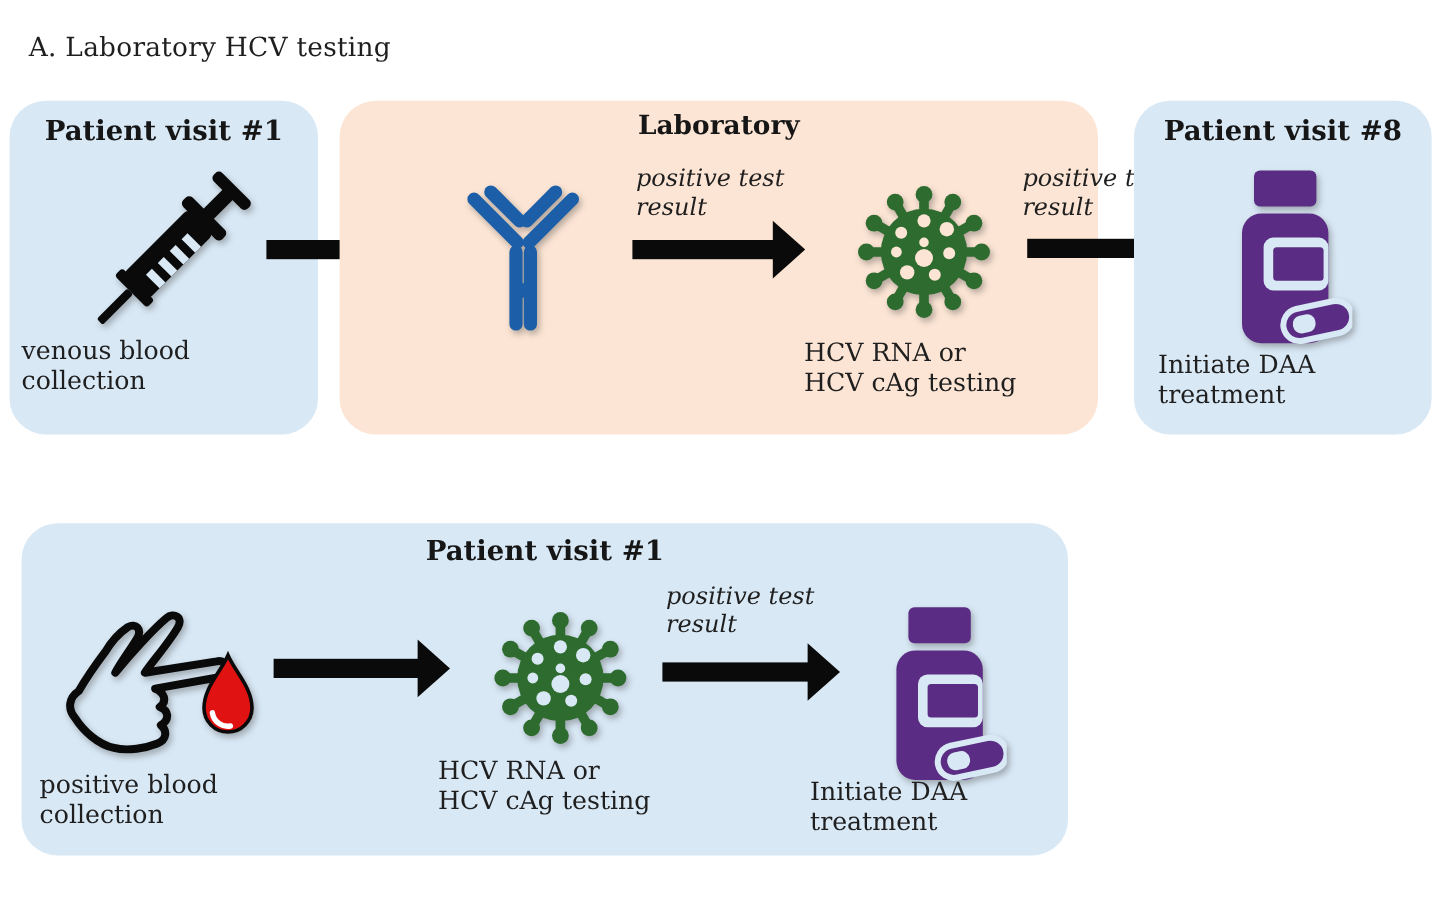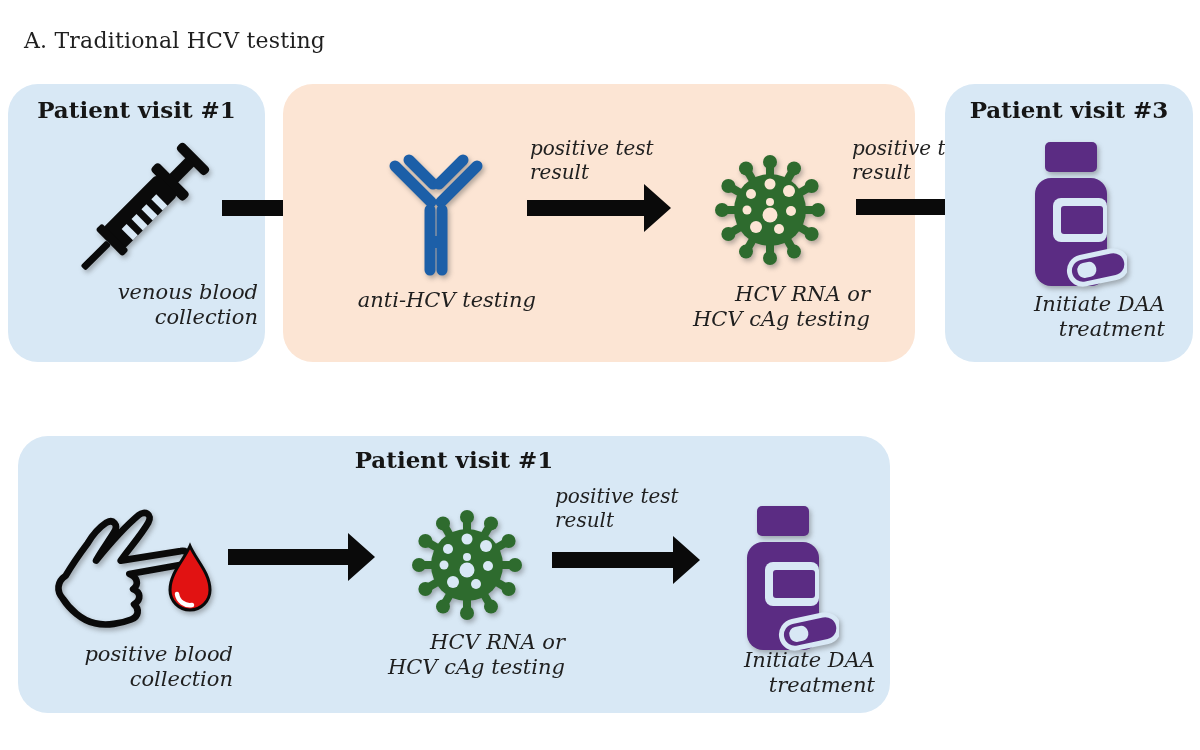--- a/index.html
+++ b/index.html
@@ -15,37 +15,37 @@
     background:var(--background);
     font-family:"DejaVu Serif","Liberation Serif",serif;
     color:var(--text);
   }
   .abs{position:absolute;}
   .section-title{font-size:22px;letter-spacing:.2px;}
   .flow-box{position:absolute;border-radius:30px;}
   .bg-blue{background:var(--box-blue);}
   .bg-peach{background:var(--box-peach);}
   .box-title{position:absolute;text-align:center;font-weight:700;font-size:23px;color:#161616;}
-  .caption{position:absolute;text-align:right;font-size:21px;line-height:1.2;white-space:pre-line;font-style:italic;}
+  .caption{position:absolute;text-align:left;font-size:21px;line-height:1.2;white-space:pre-line;}
   .arrow-label{position:absolute;text-align:left;font-size:20px;line-height:1.22;white-space:pre-line;font-style:italic;}
   .arrow{position:absolute;height:48px;}
   .arrow .shaft{position:absolute;left:0;right:24px;top:50%;margin-top:-8px;height:16px;background:var(--arrow-black);}
   .arrow .head{position:absolute;right:0;top:50%;margin-top:-24px;width:0;height:0;
     border-top:24px solid transparent;border-bottom:24px solid transparent;border-left:27px solid var(--arrow-black);}
   .icon{position:absolute;filter:drop-shadow(2px 3px 2.5px rgba(70,70,70,.4));}
   .on-peach{--hole:var(--box-peach);}
   .on-blue{--hole:var(--box-blue);}
   .syringe-rot{transform:rotate(135deg);transform-origin:50% 50%;}
 </style>
 </head>
 <body>
 
 <div id="stage">
 
-  <div class="abs section-title" style="left:24px;top:28px;">A. Traditional HCV testing</div>
+  <div class="abs section-title" style="left:24px;top:28px;">A. Laboratory HCV testing</div>
 
   <div class="flow-box bg-blue" style="left:8px;top:84px;width:257px;height:278px;"></div>
   <div class="box-title" style="left:8px;top:96px;width:257px;">Patient visit #1</div>
 
   <div class="icon" style="left:58px;top:184px;width:164px;height:56px;">
     <svg class="syringe-rot" width="164" height="56" viewBox="0 0 164 56">
       <g style="fill:var(--icon-black)">
         <rect x="2" y="8" width="10" height="40" rx="4"></rect>
         <rect x="10" y="22" width="28" height="12"></rect>
         <rect x="34" y="5" width="11" height="46" rx="4"></rect>
@@ -63,35 +63,35 @@
   </div>
   <div class="caption" style="left:18px;top:280px;width:240px;">venous blood
 collection</div>
 
   <div class="arrow" style="left:222px;top:184px;width:145px;">
     <div class="shaft"></div>
     <div class="head"></div>
   </div>
 
   <div class="flow-box bg-peach" style="left:283px;top:84px;width:632px;height:278px;"></div>
+  <div class="box-title" style="left:283px;top:92px;width:632px;font-size:22px;">Laboratory</div>
 
   <div class="icon on-peach" style="left:375px;top:150px;width:122px;height:130px;">
     <svg width="122" height="130" viewBox="0 0 122 130">
       <g style="stroke:var(--antibody-blue)" stroke-width="11" stroke-linecap="round" fill="none">
         <line x1="20" y1="16" x2="56" y2="52"></line>
         <line x1="34" y1="10" x2="58" y2="34"></line>
         <line x1="102" y1="16" x2="66" y2="52"></line>
         <line x1="88" y1="10" x2="64" y2="34"></line>
         <line x1="55" y1="60" x2="55" y2="120"></line>
         <line x1="67" y1="60" x2="67" y2="120"></line>
       </g>
       <rect x="55" y="86" width="12" height="12" style="fill:var(--antibody-blue)"></rect>
     </svg>
   </div>
-  <div class="caption" style="left:336px;top:288px;width:200px;">anti-HCV testing</div>
 
   <div class="arrow-label" style="left:530px;top:136px;width:140px;">positive test
 result</div>
   <div class="arrow" style="left:527px;top:184px;width:144px;">
     <div class="shaft"></div>
     <div class="head"></div>
   </div>
 
   <div class="icon on-peach" style="left:704px;top:144px;width:132px;height:132px;">
     <svg width="132" height="132" viewBox="0 0 132 132">
@@ -141,21 +141,21 @@
 HCV cAg testing</div>
 
   <div class="arrow-label" style="left:852px;top:136px;width:140px;">positive test
 result</div>
   <div class="arrow" style="left:856px;top:183px;width:148px;">
     <div class="shaft"></div>
     <div class="head"></div>
   </div>
 
   <div class="flow-box bg-blue" style="left:945px;top:84px;width:248px;height:278px;"></div>
-  <div class="box-title" style="left:945px;top:96px;width:248px;">Patient visit #3</div>
+  <div class="box-title" style="left:945px;top:96px;width:248px;">Patient visit #8</div>
 
   <div class="icon on-blue" style="left:1015px;top:138px;width:112px;height:152px;">
     <svg width="112" height="152" viewBox="0 0 112 152">
       <rect x="30" y="4" width="52" height="30" rx="5" style="fill:var(--pill-purple)"></rect>
       <rect x="20" y="40" width="72" height="108" rx="16" style="fill:var(--pill-purple)"></rect>
       <rect x="38" y="60" width="54" height="44" rx="8" style="fill:var(--hole)"></rect>
       <rect x="46" y="68" width="42" height="28" rx="3" style="fill:var(--pill-purple)"></rect>
       <g transform="rotate(-12 83 129)">
         <rect x="54" y="116" width="58" height="27" rx="13.5" style="fill:var(--pill-purple);stroke:var(--hole);stroke-width:5"></rect>
         <rect x="62" y="122" width="19" height="15" rx="7" style="fill:var(--hole)"></rect>

